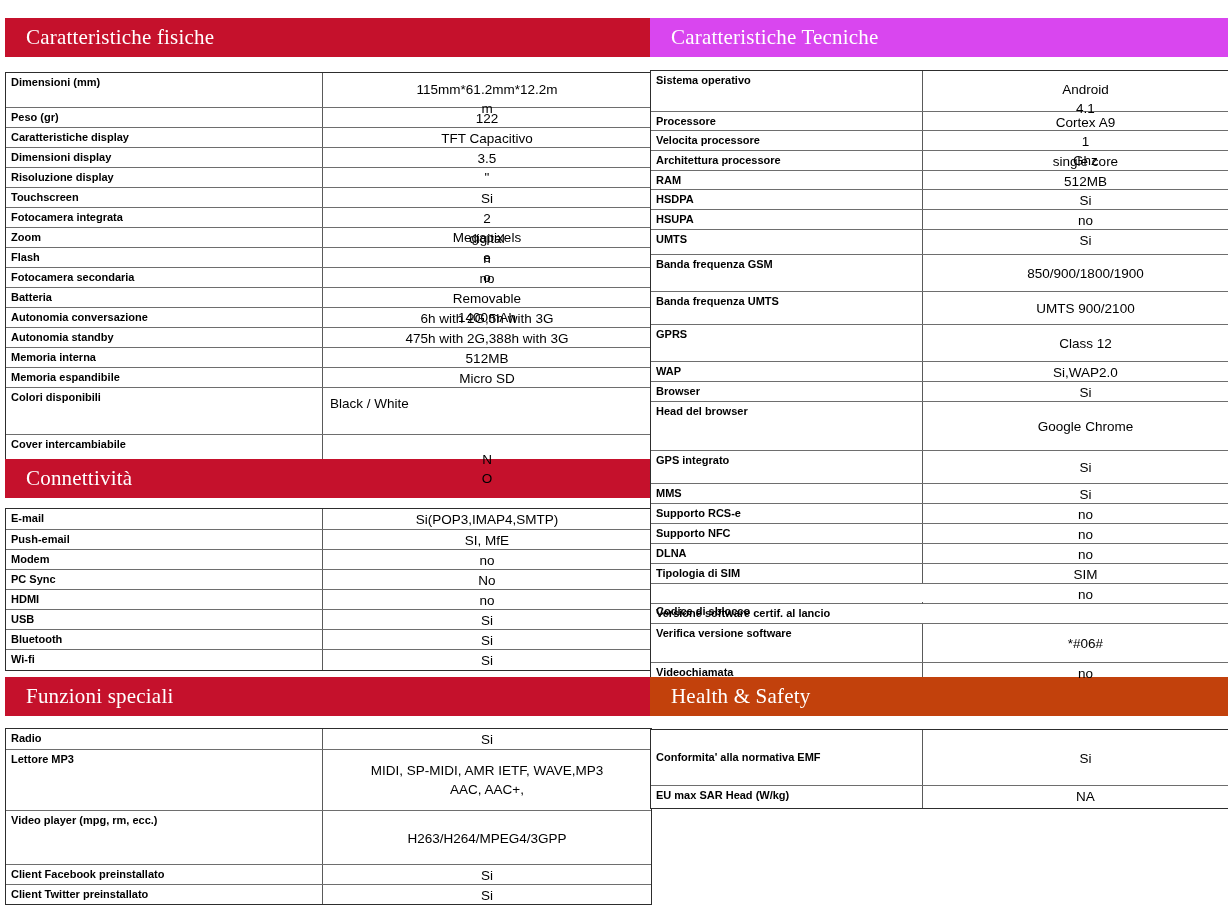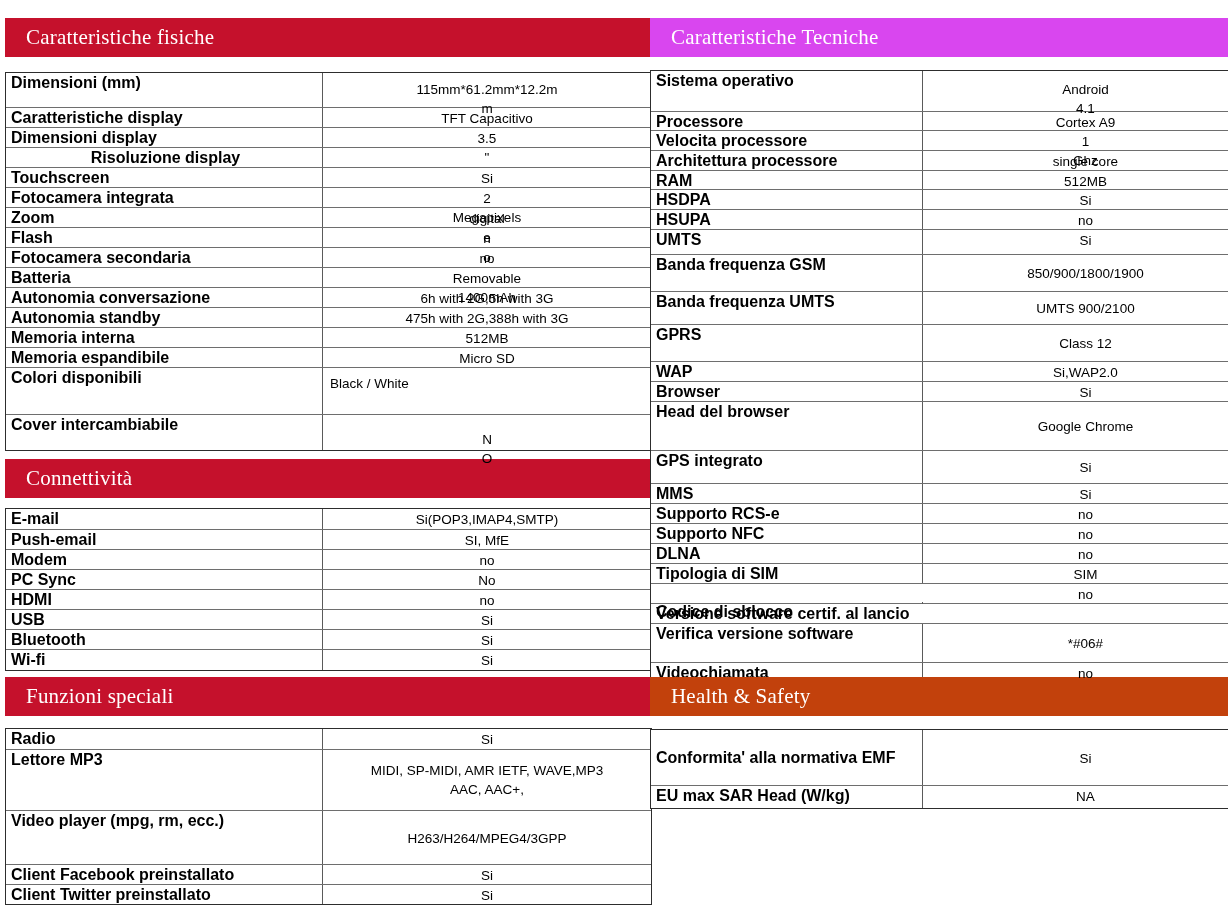--- a/index.html
+++ b/index.html
@@ -7,21 +7,21 @@
         font-family:"Liberation Sans","DejaVu Sans",sans-serif;color:#000;}
   .col{position:absolute;top:0;padding-left:27px;}
   .section{position:absolute;left:0;}
   .bar{box-sizing:border-box;height:39px;color:#fff;
        font-family:"Liberation Serif","DejaVu Serif",serif;
        font-size:21px;line-height:39px;padding-left:21px;letter-spacing:0.2px;}
   .tbl{box-sizing:border-box;border:1px solid #2d2d2d;background:#fff;}
   .row{position:relative;display:flex;border-bottom:1px solid #6e6e6e;}
   .row:last-child{border-bottom:none;}
   .lab{box-sizing:border-box;position:relative;border-right:1px solid #5a5a5a;
-       font-weight:bold;font-size:16px;line-height:15px;padding:2px 2px 0 5px;}
+       font-weight:bold;font-size:11px;line-height:15px;padding:2px 2px 0 5px;}
   .row.fullspan .lab{border-right:none;width:100% !important;}
   .val{position:relative;flex:1;}
   .vtext{position:absolute;left:0;right:0;text-align:center;font-size:13.5px;
          line-height:19px;white-space:pre-line;z-index:2;}
   .vc > .vtext{top:50% !important;transform:translateY(-50%);}
   .aleft > .vtext{text-align:left;padding-left:7px;}
   .lvc{display:flex;align-items:center;padding-top:0 !important;}
 </style>
 </head>
 <body>
@@ -32,34 +32,40 @@
         <div class="bar" style="position: absolute; left: 0px; right: 0px; top: 18px; background: rgb(197, 17, 44);">Caratteristiche fisiche</div>
         <div class="tbl" style="position: absolute; left: 0px; right: 0px; top: 72px;">
           <div class="row" style="height: 34px;">
             <div class="lab" style="width: 317px;">Dimensioni (mm)</div>
             <div class="val">
               <div class="vtext" style="top: 7px;">115mm*61.2mm*12.2m
 m</div>
             </div>
           </div>
           <div class="row" style="height: 19px;">
+            <div class="lab" style="width: 317px;">Peso (gr)</div>
+            <div class="val">
+              <div class="vtext" style="top: 1px;">122</div>
+            </div>
+          </div>
+          <div class="row" style="height: 19px;">
             <div class="lab" style="width: 317px;">Caratteristiche display</div>
             <div class="val">
               <div class="vtext" style="top: 1px;">TFT Capacitivo</div>
             </div>
           </div>
           <div class="row" style="height: 19px;">
             <div class="lab" style="width: 317px;">Dimensioni display</div>
             <div class="val">
               <div class="vtext" style="top: 1px;">3.5
 "</div>
             </div>
           </div>
           <div class="row" style="height: 19px;">
-            <div class="lab" style="width: 317px; text-align: center;">Risoluzione display</div>
+            <div class="lab" style="width: 317px;">Risoluzione display</div>
           </div>
           <div class="row" style="height: 19px;">
             <div class="lab" style="width: 317px;">Touchscreen</div>
             <div class="val">
               <div class="vtext" style="top: 1px;">Si</div>
             </div>
           </div>
           <div class="row" style="height: 19px;">
             <div class="lab" style="width: 317px;">Fotocamera integrata</div>
             <div class="val">

